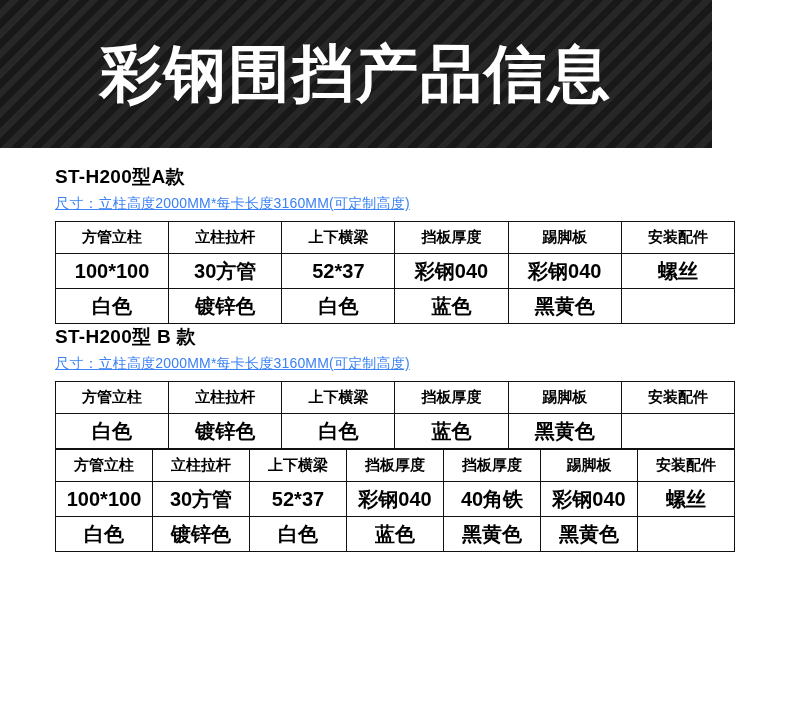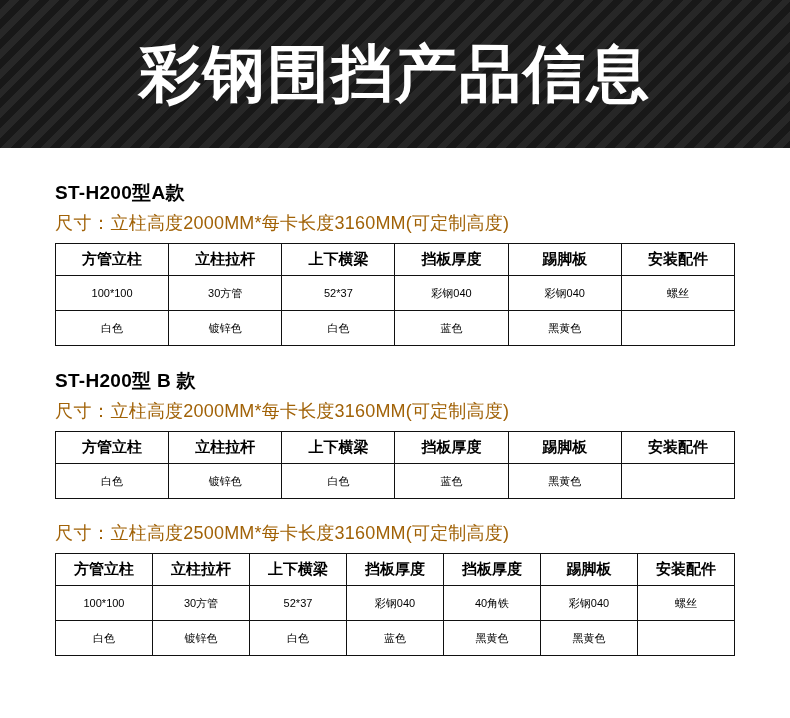--- a/index.html
+++ b/index.html
@@ -15,21 +15,21 @@
     overflow: hidden;
   }
   .page {
     position: relative;
     width: 790px;
     height: 718px;
   }
   
   .banner {
     position: relative;
-    width: 790px;
+    width: 712px;
     height: 148px;
     background-color: #1a1a1a;
     background-image: repeating-linear-gradient(
       135deg,
       #181818 0px,
       #181818 7px,
       #272727 7px,
       #272727 14px
     );
     display: flex;
@@ -45,57 +45,57 @@
     letter-spacing: 2px;
     text-align: center;
     font-family: "DejaVu Sans", "Liberation Sans", sans-serif;
   }
   
   .content {
     padding: 0 55px;
     box-sizing: border-box;
   }
   .section {
-    margin-top: 22px;
   }
   .section.first {
-    margin-top: 32px;
+    margin-top: 16px;
   }
   .section-title {
     font-size: 19px;
     font-weight: bold;
     color: #000000;
     margin: 0 0 5px 0;
     letter-spacing: 0.3px;
   }
   .section-sub {
-    font-size: 18px;
-    color: #a16207;
+    font-size: 14px;
+    color: #3b82f6;
     margin: 0 0 8px 0;
     letter-spacing: 0.2px;
+    text-decoration: underline;
   }
   .section-sub .sub-label {
     letter-spacing: 0.5px;
   }
   table.spec {
     width: 100%;
     border-collapse: collapse;
     table-layout: fixed;
     border: 1px solid #111111;
   }
   table.spec th,
   table.spec td {
     border: 1px solid #111111;
     text-align: center;
-    font-size: 11px;
+    font-size: 20px;
     color: #000000;
     padding: 0;
     height: 33px;
     vertical-align: middle;
-    font-weight: normal;
+    font-weight: bold;
   }
   table.spec th {
     font-weight: bold;
     height: 31px;
     font-size: 15px;
   }
   table.spec tr.row-values td {
     height: 34px;
   }
   table.spec tr.row-colors td {
@@ -177,23 +177,20 @@
             <td>白色</td>
             <td>蓝色</td>
             <td>黑黄色</td>
             <td></td>
           </tr>
         </tbody>
       </table>
     </div>
 
     <div class="section last">
-      <div class="section-sub">
-        <span class="sub-label">尺寸：</span><span>立柱高度2500MM*每卡长度3160MM(可定制高度)</span>
-      </div>
       <table class="spec">
         <thead>
           <tr>
             <th>方管立柱</th>
             <th>立柱拉杆</th>
             <th>上下横梁</th>
             <th>挡板厚度</th>
             <th>挡板厚度</th>
             <th>踢脚板</th>
             <th>安装配件</th>

